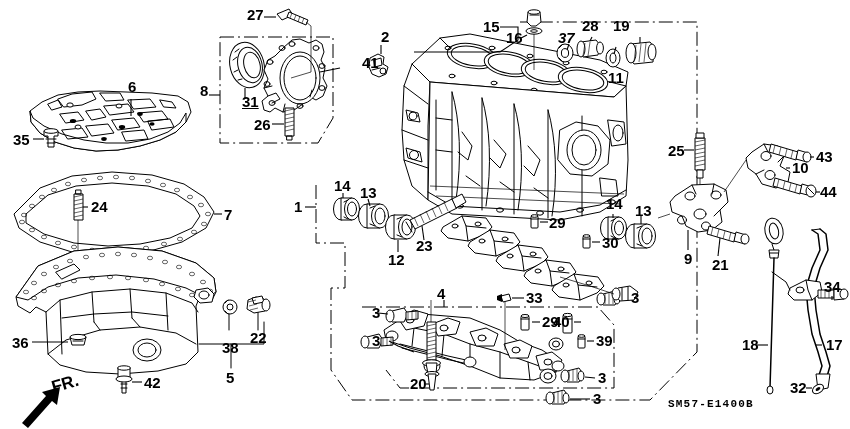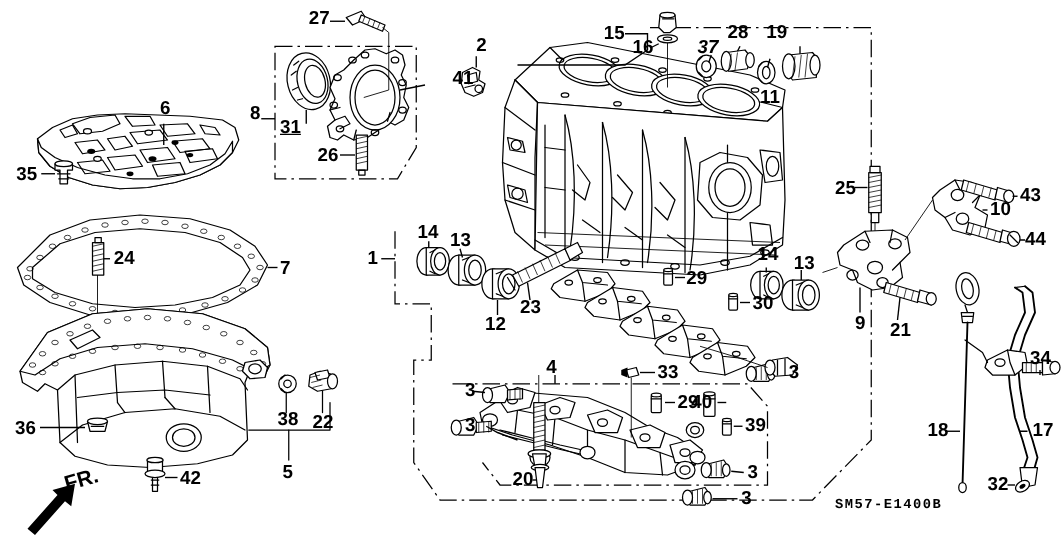--- a/index.html
+++ b/index.html
@@ -875,28 +875,28 @@
     <g>
       <path class="k" d="M22,423 L46,396 L42,392 L60,387 L57,405 L52,401 L28,428 Z"></path>
     </g>
 
   </svg>
 
   <span class="lbl" style="left:247px;top:7px;">27</span>
   <span class="lbl" style="left:381px;top:29px;">2</span>
   <span class="lbl" style="left:344px;top:55px;margin-left:18px;">41</span>
   <span class="lbl" style="left:200px;top:83px;">8</span>
-  <span class="lbl" style="left:224px;top:94px;text-decoration:underline;">31</span>
+  <span class="lbl" style="left:242px;top:94px;text-decoration:underline;">31</span>
   <span class="lbl" style="left:254px;top:117px;">26</span>
   <span class="lbl" style="left:128px;top:79px;">6</span>
   <span class="lbl" style="left:13px;top:132px;">35</span>
   <span class="lbl" style="left:91px;top:199px;">24</span>
   <span class="lbl" style="left:224px;top:207px;">7</span>
   <span class="lbl" style="left:12px;top:335px;">36</span>
-  <span class="lbl" style="left:222px;top:328px;">38</span>
+  <span class="lbl" style="left:222px;top:340px;">38</span>
   <span class="lbl" style="left:250px;top:330px;">22</span>
   <span class="lbl" style="left:226px;top:370px;">5</span>
   <span class="lbl" style="left:144px;top:375px;">42</span>
 
   <span class="lbl" style="left:483px;top:19px;">15</span>
   <span class="lbl" style="left:506px;top:30px;">16</span>
   <span class="lbl" style="left:558px;top:30px;font-style:italic;">37</span>
   <span class="lbl" style="left:582px;top:18px;">28</span>
   <span class="lbl" style="left:608px;top:33px;margin-top:37px;">11</span>
   <span class="lbl" style="left:613px;top:18px;">19</span>

